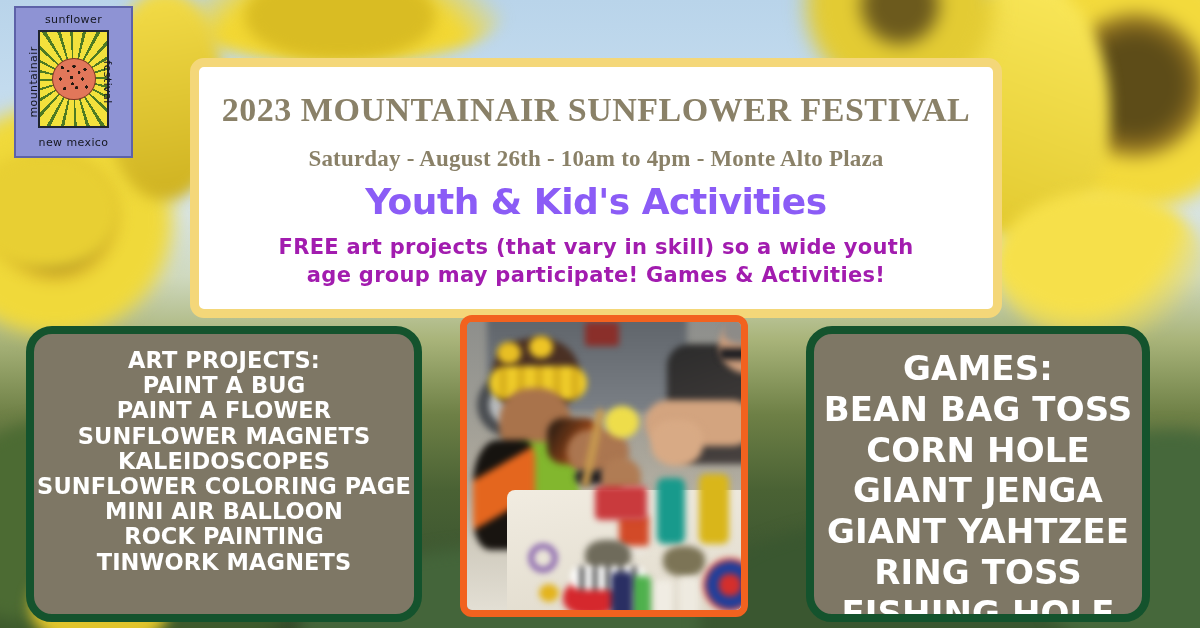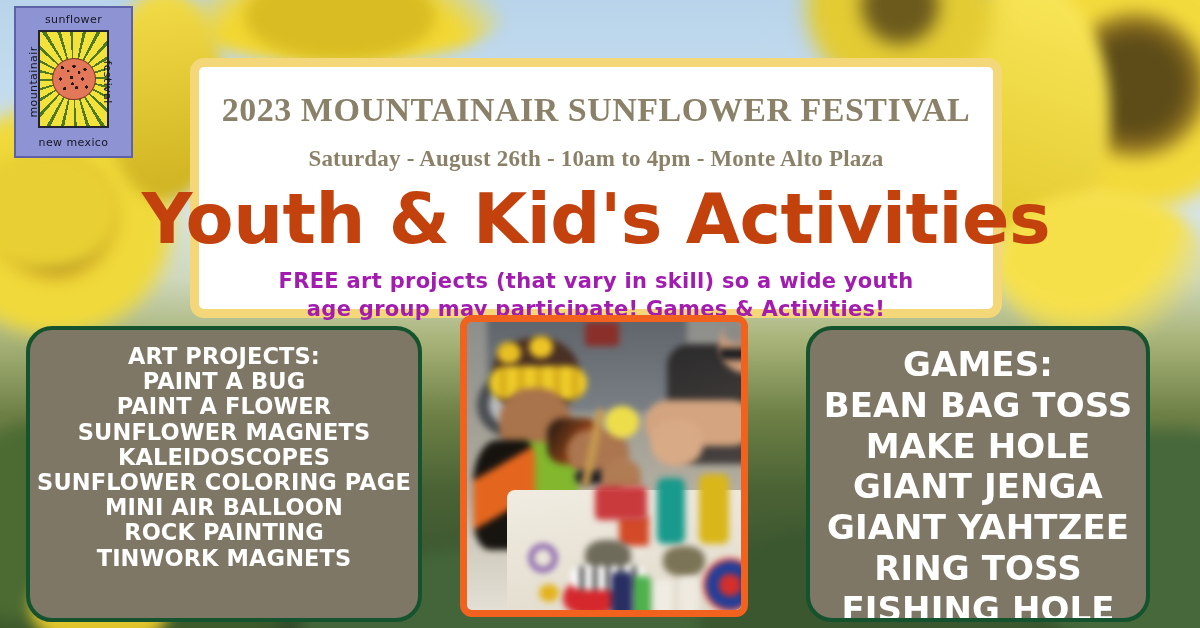--- a/index.html
+++ b/index.html
@@ -173,24 +173,24 @@
     color: #8a8168;
     font-family: "Liberation Serif", serif;
     font-weight: bold;
     font-size: 23px;
     letter-spacing: .2px;
     margin-top: 20px;
     line-height: 1;
     white-space: nowrap;
   }
   #main-heading {
-    color: #c2410c;
+    color: #8b5cf6;
     font-family: "DejaVu Sans", sans-serif;
     font-weight: bold;
-    font-size: 70px;
+    font-size: 36px;
     letter-spacing: -0.5px;
     margin-top: 14px;
     line-height: 1;
     white-space: nowrap;
   }
   #blurb {
     color: #a21caf;
     font-family: "DejaVu Sans", sans-serif;
     font-weight: bold;
     font-size: 21px;
@@ -198,21 +198,21 @@
     line-height: 1.32;
     margin-top: 14px;
     text-align: center;
     white-space: nowrap;
   }
 
   
   .panel {
     position: absolute;
     background: #7e7765;
-    border: 4px solid #14532d;
+    border: 8px solid #14532d;
     border-radius: 26px;
     z-index: 30;
     display: flex;
     flex-direction: column;
     align-items: center;
     justify-content: flex-start;
     padding: 14px 6px;
     overflow: hidden;
   }
   #panel-art   { left: 26px;  top: 326px; width: 396px; height: 296px; }
@@ -319,21 +319,21 @@
     <div class="panel-line">KALEIDOSCOPES</div>
     <div class="panel-line">SUNFLOWER COLORING PAGE</div>
     <div class="panel-line">MINI AIR BALLOON</div>
     <div class="panel-line">ROCK PAINTING</div>
     <div class="panel-line">TINWORK MAGNETS</div>
   </div>
 
   <div class="panel" id="panel-games">
     <div class="panel-line">GAMES:</div>
     <div class="panel-line">BEAN BAG TOSS</div>
-    <div class="panel-line">MAKE HOLE</div>
+    <div class="panel-line">CORN HOLE</div>
     <div class="panel-line">GIANT JENGA</div>
     <div class="panel-line">GIANT YAHTZEE</div>
     <div class="panel-line">RING TOSS</div>
     <div class="panel-line">FISHING HOLE</div>
   </div>
 
   <div id="center-photo">
 
     <div class="ph" style="left:0; top:0; width:100%; height:100%;
                 background: linear-gradient(180deg,#8e8f8c 0%,#9c9b94 28%,#a9a59a 46%,#b5b0a3 60%,#cfcabd 76%,#e3dfd4 100%);"></div>

